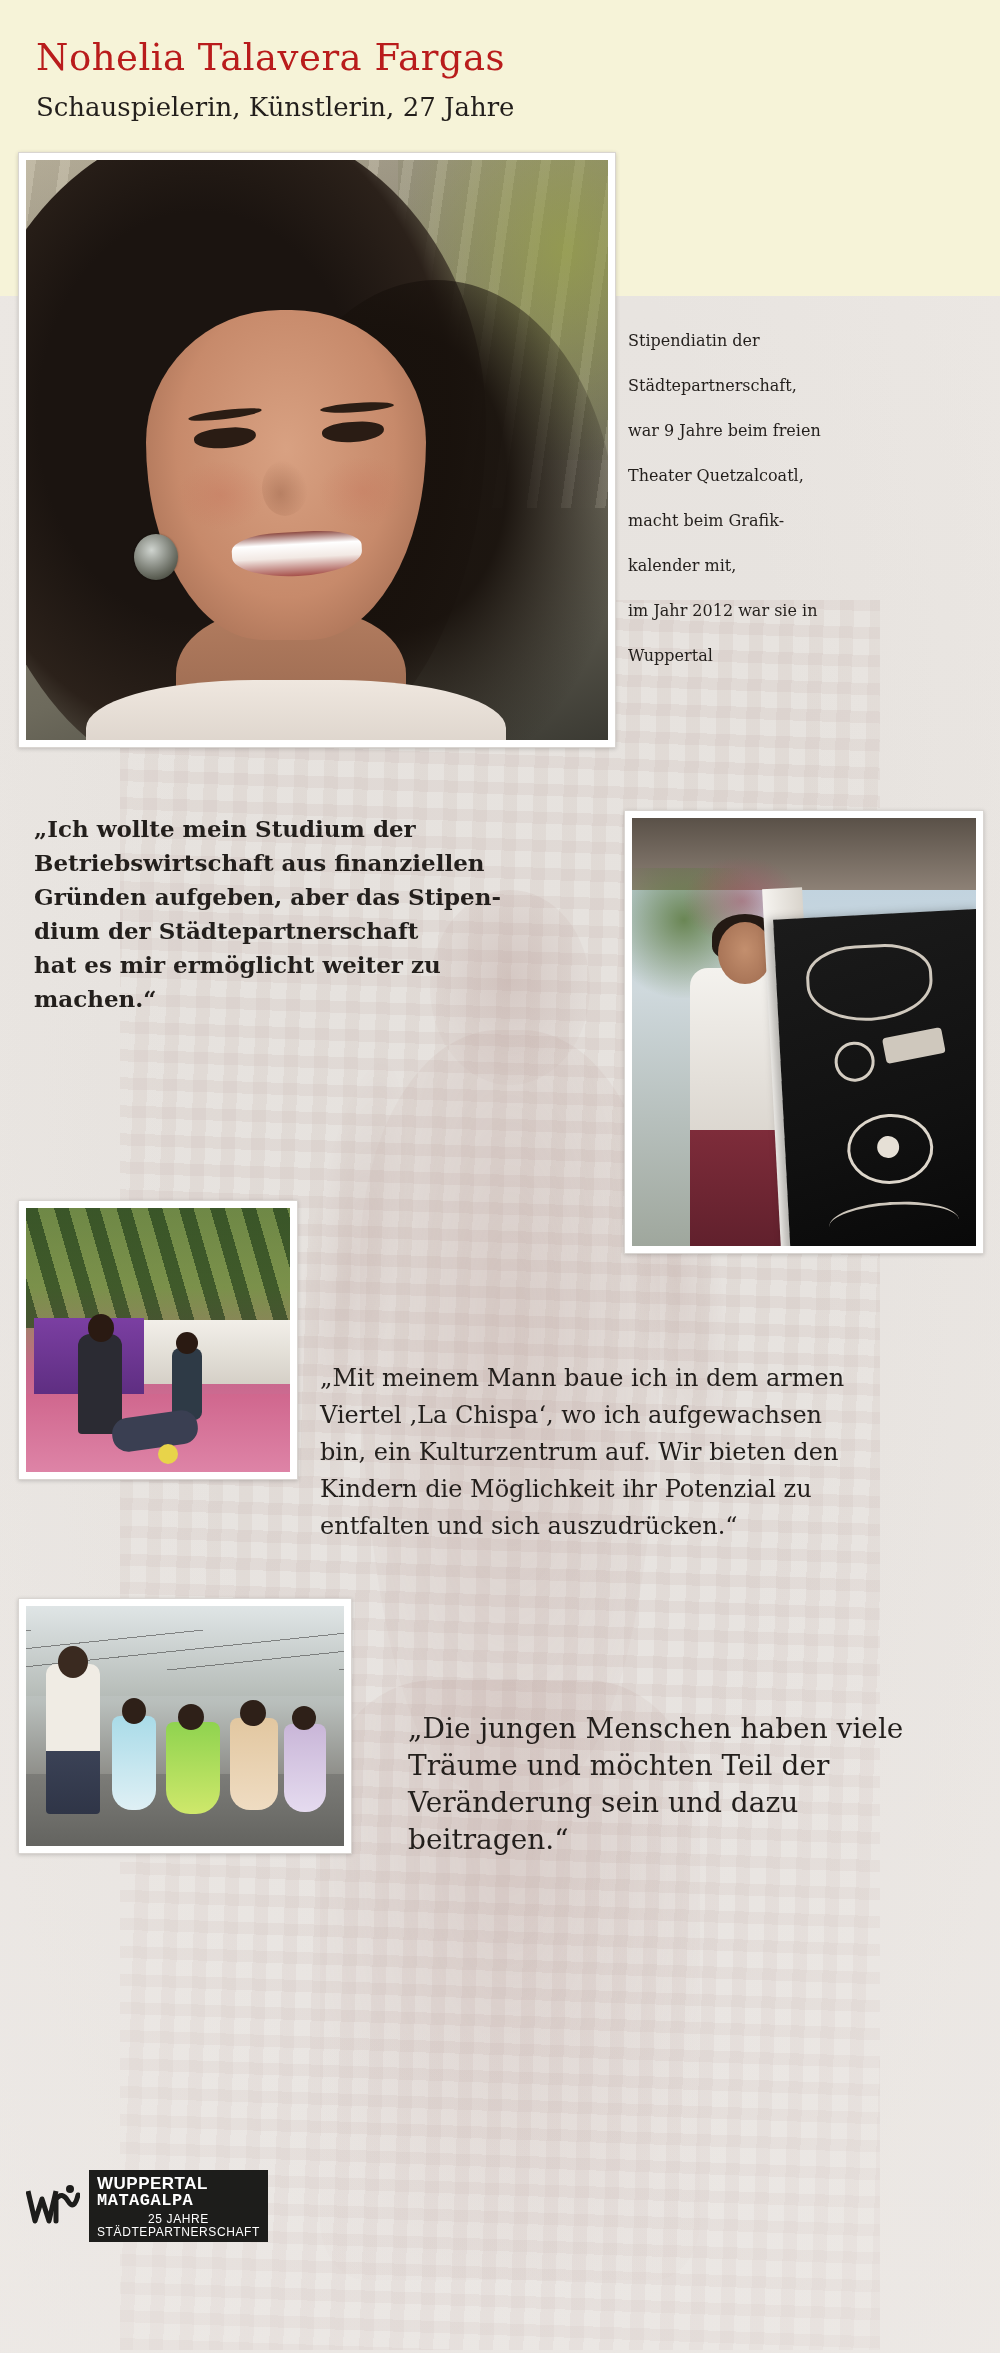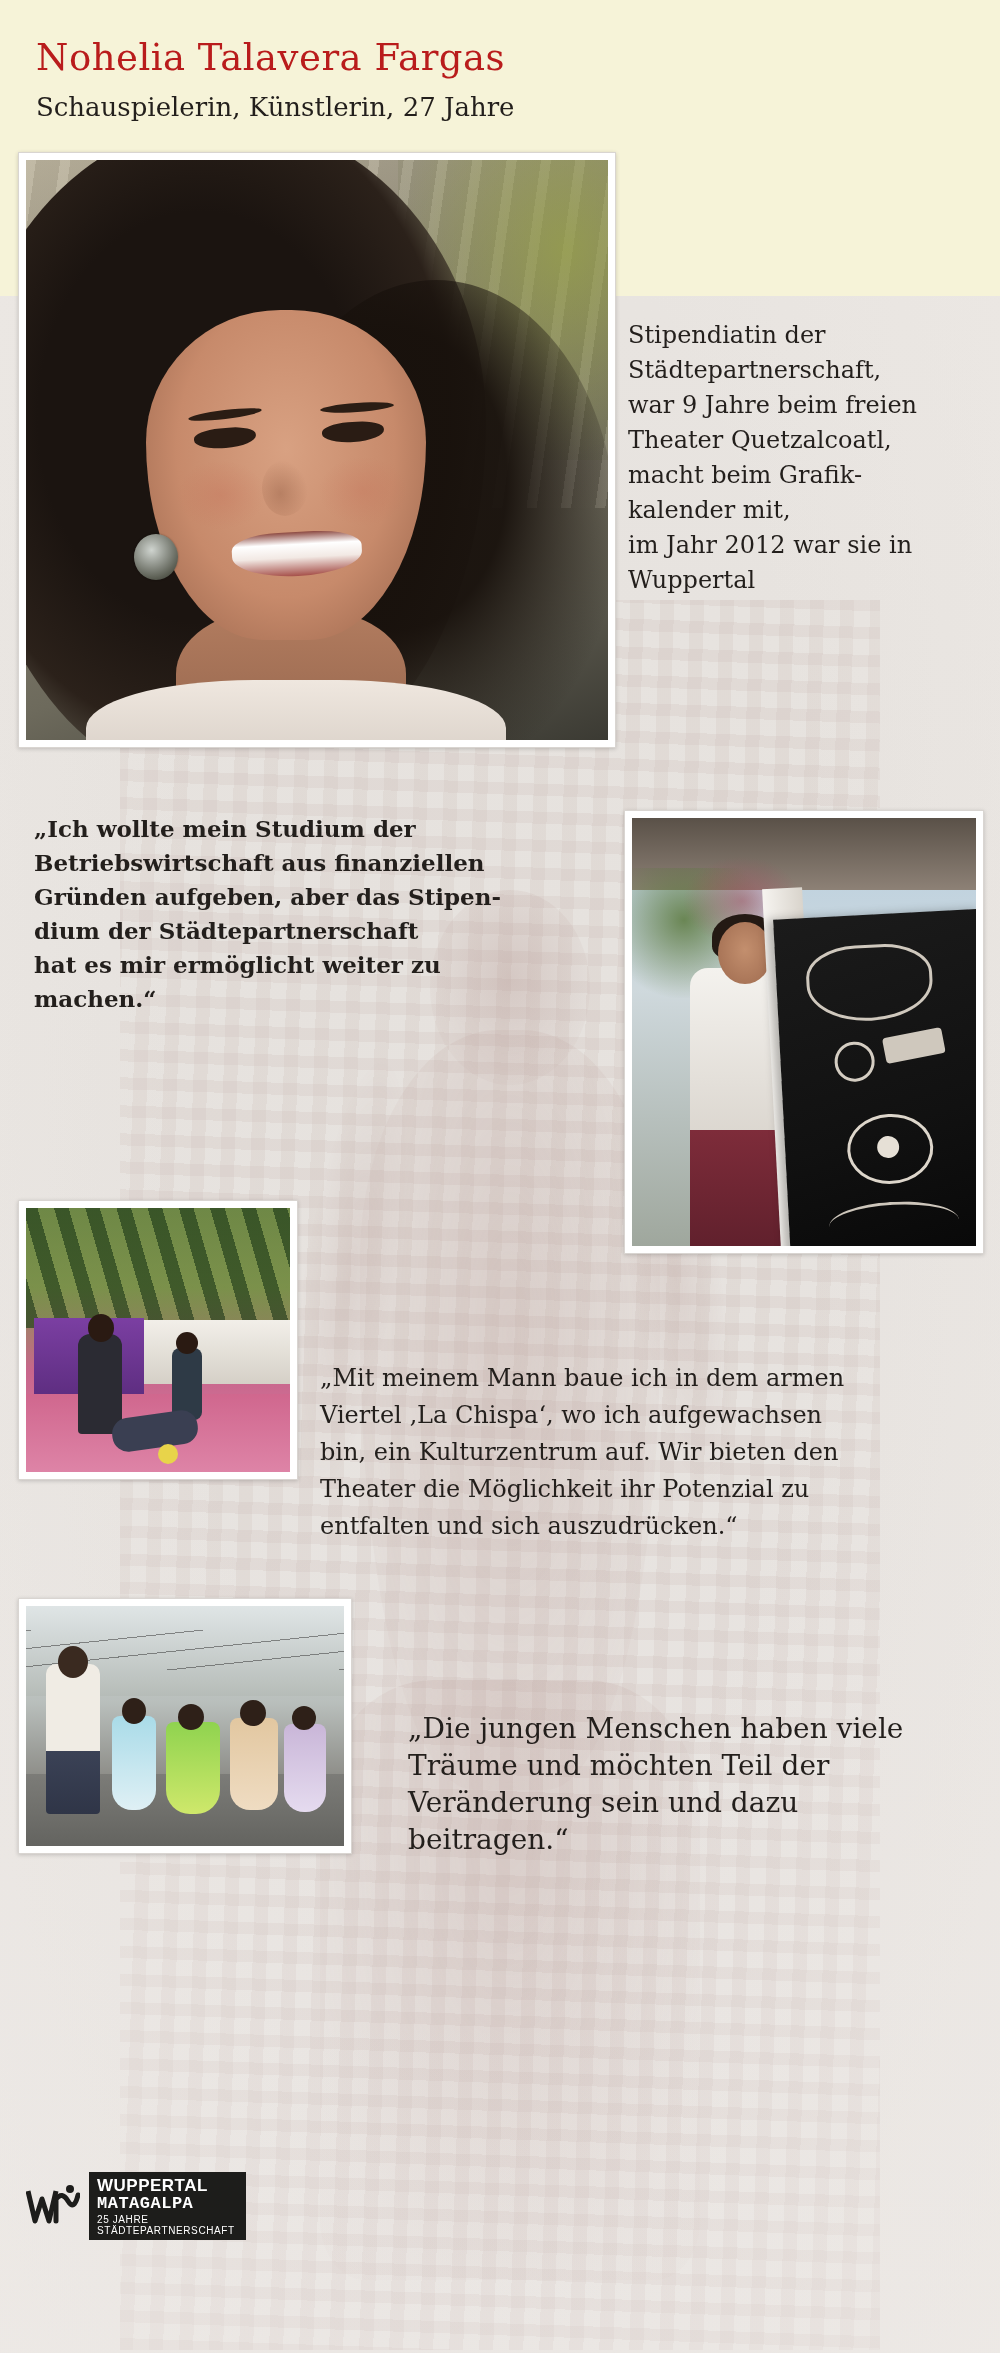--- a/index.html
+++ b/index.html
@@ -272,21 +272,21 @@
 
   
   .txt {
     position: absolute;
     color: #231f1c;
     font-family: "DejaVu Serif", serif;
     white-space: pre-line;
   }
   .t-stipend {
     left: 628px; top: 318px; width: 356px;
-    font-size: 24px; line-height: 35px;
+    font-size: 16px; line-height: 45px;
   }
   .t-quote1 {
     left: 34px; top: 812px; width: 560px;
     font-size: 23px; line-height: 34px;
     font-weight: bold;
   }
   .t-quote2 {
     left: 320px; top: 1360px; width: 600px;
     font-size: 24px; line-height: 37px;
   }
@@ -327,24 +327,25 @@
   }
   .logo-l2 {
     font-family: Liberation Mono, monospace;
     font-weight: bold;
     font-size: 17px;
     letter-spacing: 0.5px;
     display: block;
   }
   .logo-l3 {
     font-family: "Liberation Sans", sans-serif;
-    font-size: 10px;
+    font-size: 12px;
     letter-spacing: 0.6px;
     display: block;
     margin-top: 3px;
+    text-align: center;
   }
 </style>
 </head>
 <body>
 
 <div class="poster">
 
   <div class="bg-texture"></div>
   <div class="bg-weave"></div>
   <div class="bg-figure">
@@ -436,21 +437,21 @@
         <div class="f3h"></div>
         <div class="f2"></div>
         <div class="ball"></div>
       </div>
     </div>
   </div>
 
   <div class="txt t-quote2">„Mit meinem Mann baue ich in dem armen
 Viertel ‚La Chispa‘, wo ich aufgewachsen
 bin, ein Kulturzentrum auf. Wir bieten den
-Theater die Möglichkeit ihr Potenzial zu
+Kindern die Möglichkeit ihr Potenzial zu
 entfalten und sich auszudrücken.“</div>
 
   <div class="photo p-parade">
     <div class="inner">
       <div class="parade-art">
         <div class="sky2"></div>
         <div class="wires"></div>
         <div class="road"></div>
         <div class="adult"></div>
         <div class="adulth"></div>

